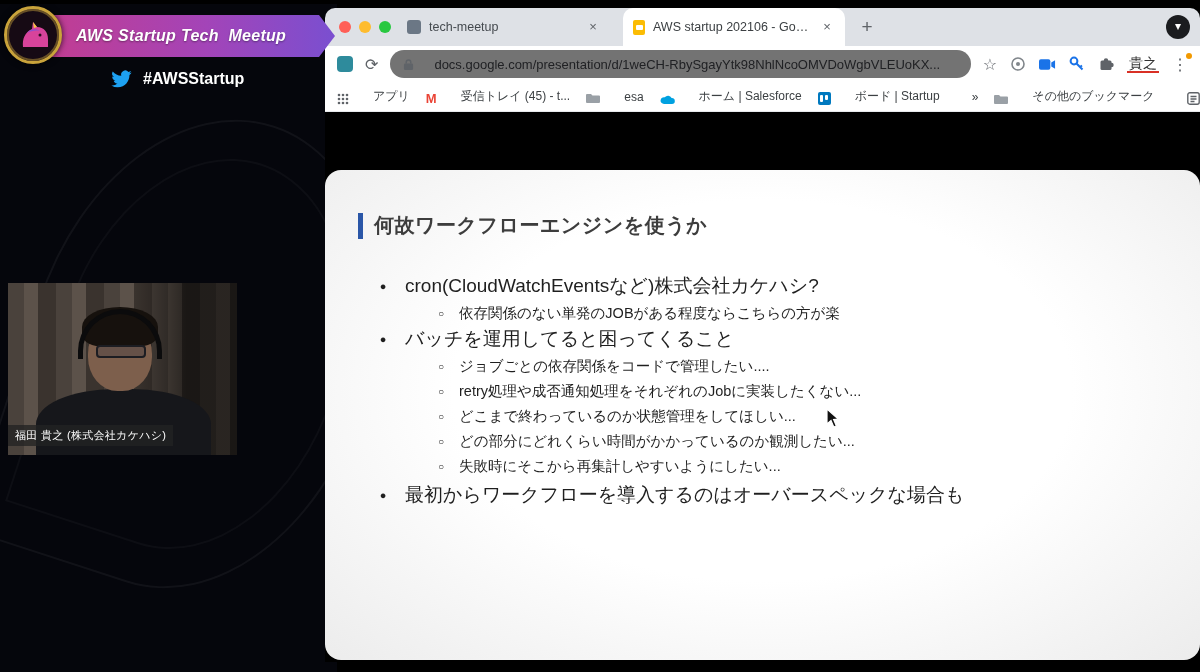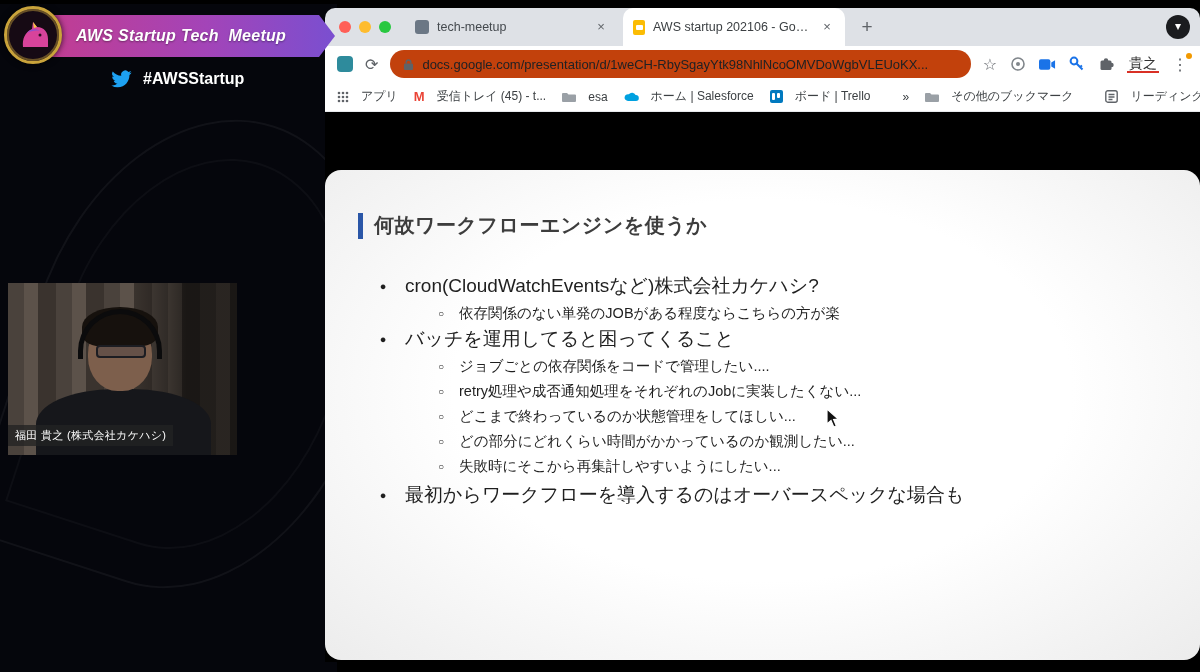--- a/index.html
+++ b/index.html
@@ -54,21 +54,21 @@
              border-radius:10px 10px 0 0; overflow:hidden; background:#000; }
 
   .tab-strip { position:relative; height:38px; background:#dee1e6; }
   .lights { position:absolute; left:14px; top:13px; display:flex; gap:8px; }
   .light { width:12px; height:12px; border-radius:50%; }
   .light.red { background:#ff5f57; } .light.yellow { background:#febc2e; }
   .light.green { background:#28c840; }
 
   .tab { position:absolute; top:0; height:38px; display:flex; align-items:center;
          gap:8px; padding:0 10px; font-size:12.5px; color:#454a4f; }
-  .tab.inactive { left:80px; width:214px; }
+  .tab.inactive { left:72px; width:214px; }
   .tab.active { left:298px; width:222px; background:#fff; border-radius:10px 10px 0 0;
                 color:#3c4043; }
   .tab-label { flex:1; overflow:hidden; white-space:nowrap; text-overflow:ellipsis; }
   .tab-close { width:16px; height:16px; border-radius:50%; text-align:center;
                line-height:15px; font-size:13px; color:#5f6368; }
   .fav-generic { width:14px; height:14px; border-radius:3px; background:#6b7785; flex:none; }
   .fav-slides { width:12px; height:15px; border-radius:2px; background:#fbbc04; flex:none;
                 position:relative; }
   .fav-slides span { position:absolute; left:2.5px; top:5px; width:7px; height:5px;
                      background:#fff; border-radius:1px; }
@@ -76,35 +76,35 @@
              text-align:center; line-height:23px; font-size:19px; color:#5f6368;
              border-radius:50%; }
   .strip-action { position:absolute; right:10px; top:7px; width:24px; height:24px;
                   border-radius:50%; background:#1b1c1f; color:#fff; text-align:center;
                   line-height:22px; font-size:12px; }
 
   .toolbar { position:relative; height:36px; background:#fff; display:flex;
              align-items:center; padding:0 12px; gap:12px; }
   .ext-square { width:16px; height:16px; border-radius:4px; background:#2e8b9c; flex:none; }
   .tool-glyph { font-size:16px; color:#5f6368; flex:none; }
-  .omnibox { flex:1; height:28px; background:#c2410c; border-radius:14px; display:flex;
-             align-items:center; gap:8px; padding:0 13px; min-width:0; }
+  .omnibox { flex:1; height:28px; background:#737373; border-radius:14px; display:flex;
+             align-items:center; gap:20px; padding:0 13px; min-width:0; }
   .omnibox .url { font-size:13px; color:#202124; white-space:nowrap; overflow:hidden;
                   text-overflow:ellipsis; }
   .right-icons { display:flex; align-items:center; gap:13px; flex:none; }
   .avatar-chip { font-size:14px; color:#333; border-bottom:2px solid #d93025;
                  padding:1px 2px; line-height:14px; }
   .menu-wrap { position:relative; }
   .update-badge { position:absolute; top:-2px; right:-4px; width:6px; height:6px;
                   border-radius:50%; background:#f29900; }
 
   .bookmarks { height:30px; background:#fff; border-bottom:1px solid #e7e9ec;
                display:flex; align-items:center; padding:0 12px; gap:16px;
                font-size:12px; color:#3c4043; }
-  .bm-item { display:flex; align-items:center; gap:12px; white-space:nowrap; }
+  .bm-item { display:flex; align-items:flex-end; gap:24px; white-space:nowrap; }
   .bm-spacer { flex:1; }
   .bm-sep { width:1px; height:16px; background:#dadce0; }
   .gmail-m { color:#ea4335; font-weight:bold; font-size:13px; line-height:13px; }
   .trello-ic { width:13px; height:13px; border-radius:2px; background:#0079bf; position:relative; }
   .trello-ic i { position:absolute; top:3px; width:3px; background:#fff; border-radius:1px; }
   .trello-ic i:first-child { left:2.5px; height:7px; }
   .trello-ic i:last-child { right:2.5px; height:5px; }
 
   .content { position:absolute; left:0; right:0; top:104px; bottom:0; background:#000; }
   .slide { position:absolute; left:0; right:0; top:58px; height:490px;
@@ -265,21 +265,21 @@
           <path d="M4 10 a3.4 3.4 0 1 1 .8-6.7 A4 4 0 0 1 11.6 4 A2.9 2.9 0 1 1 12 10 Z" fill="#00a1e0"></path>
         </svg>
         <span>ホーム | Salesforce</span>
       </div>
 
       <div class="bm-item">
         <span class="trello-ic">
             <i></i>
             <i></i>
           </span>
-        <span>ボード | Trello</span>
+        <span>ボード | Startup</span>
       </div>
 
       <div class="bm-spacer"></div>
 
       <div class="bm-item">»</div>
 
       <div class="bm-item">
         <svg width="14" height="12" viewBox="0 0 14 12">
           <path d="M1 2 h4 l1.5 1.5 H13 a1 1 0 0 1 1 1 V10 a1 1 0 0 1 -1 1 H1 a1 1 0 0 1 -1 -1 V3 a1 1 0 0 1 1 -1 Z" fill="#9aa0a6"></path>
         </svg>

